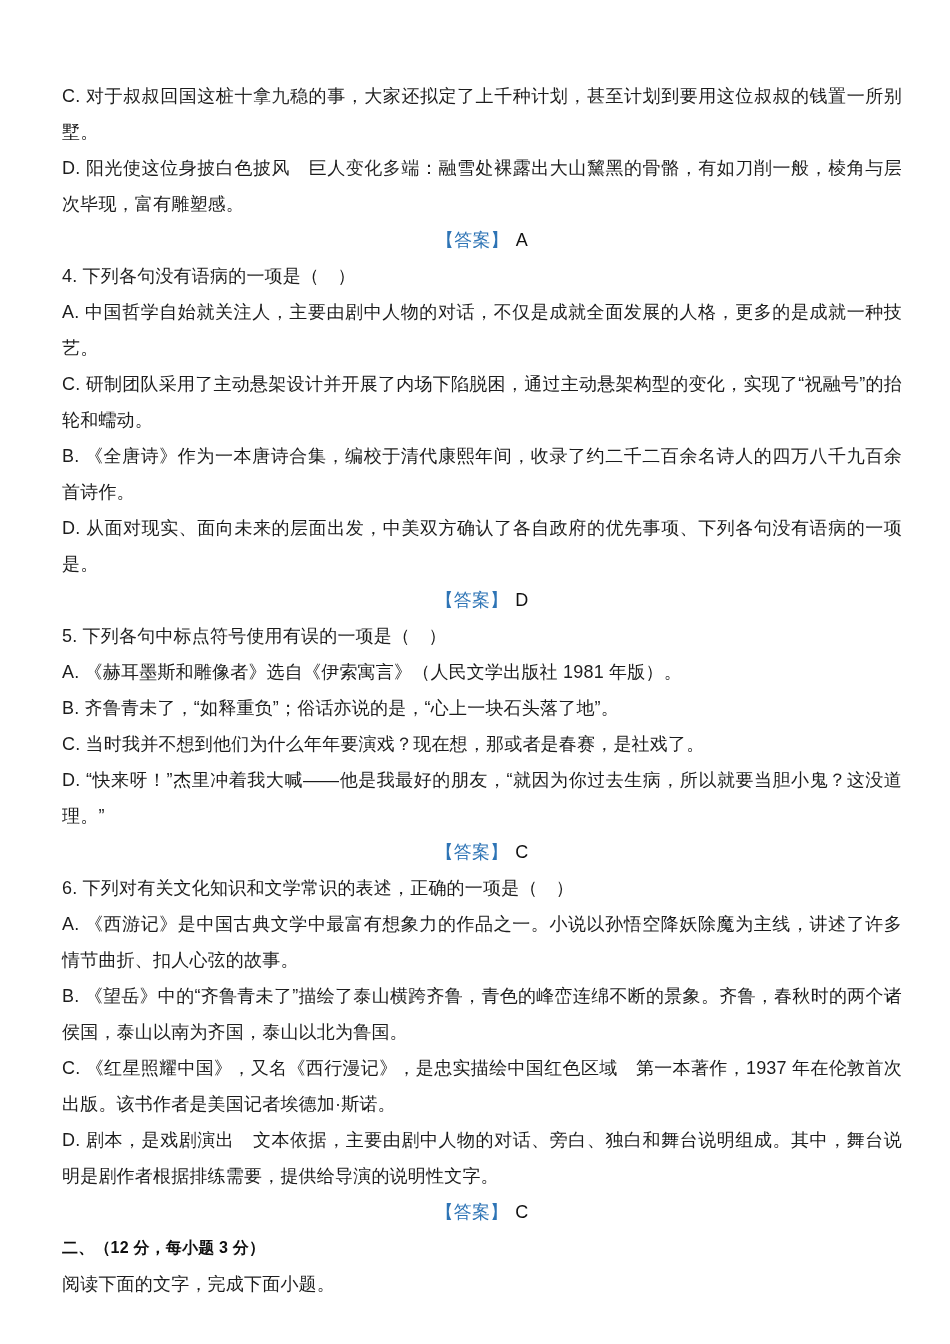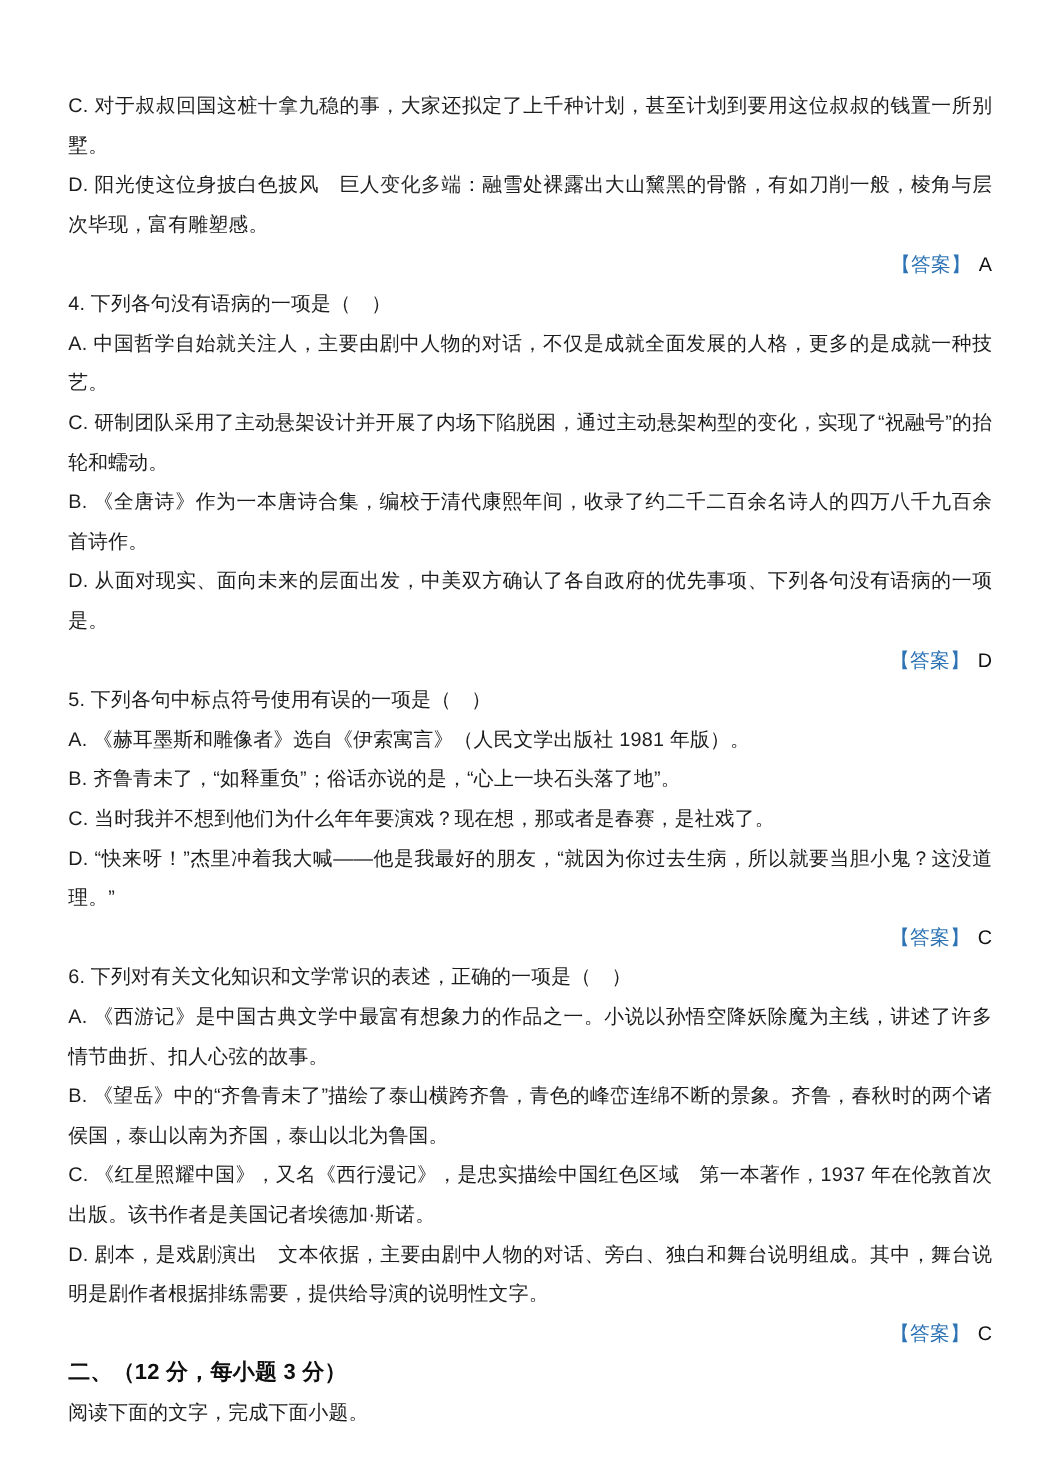--- a/index.html
+++ b/index.html
@@ -26,32 +26,32 @@
     line-height: 36px;
     text-align: justify;
     letter-spacing: 0.2px;
   }
   .idiom {
     font-weight: 300;
     color: #2b2b2b;
     margin-top: 20px;
   }
   .answer-line {
-    text-align: right;
+    text-align: center;
   }
   .answer-label {
     color: #2E74B5;
   }
   .answer-value {
     margin-left: 7px;
     color: #111111;
   }
   .section-heading {
     font-weight: bold;
-    font-size: 20px;
+    font-size: 16px;
     color: #0f0f0f;
     text-align: left;
   }
   .intro-line {
     text-align: left;
   }
 </style>
 </head>
 <body>
 

